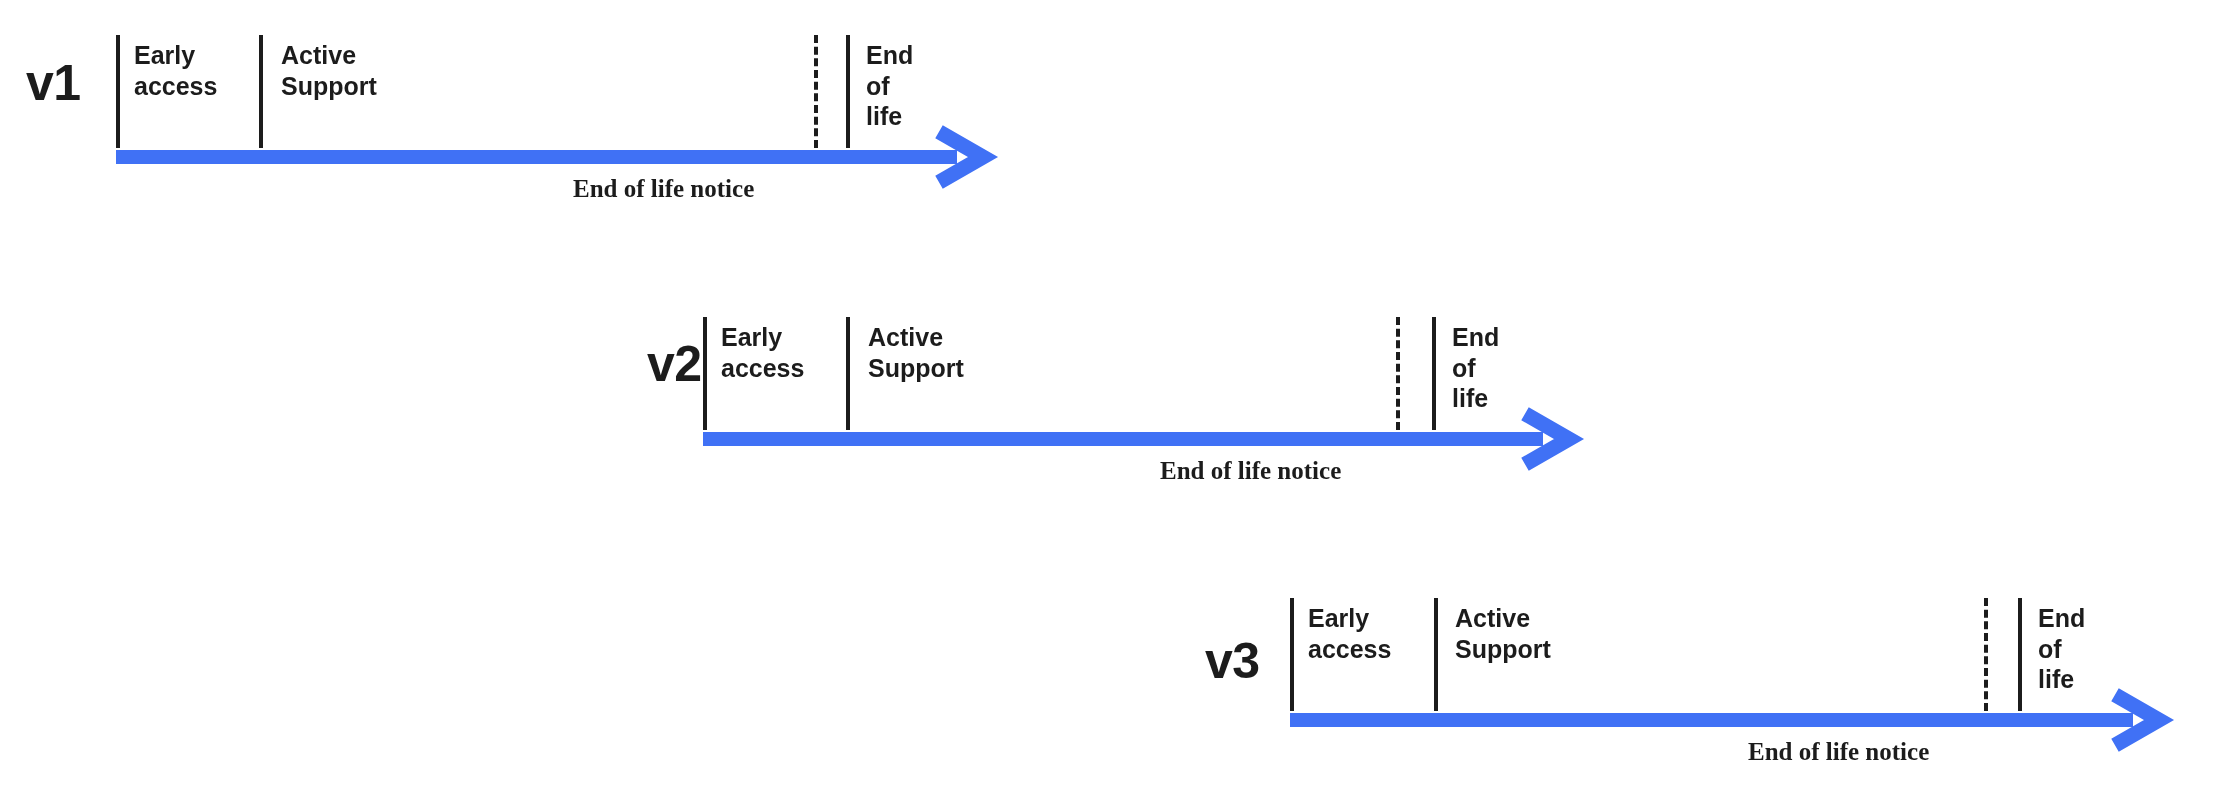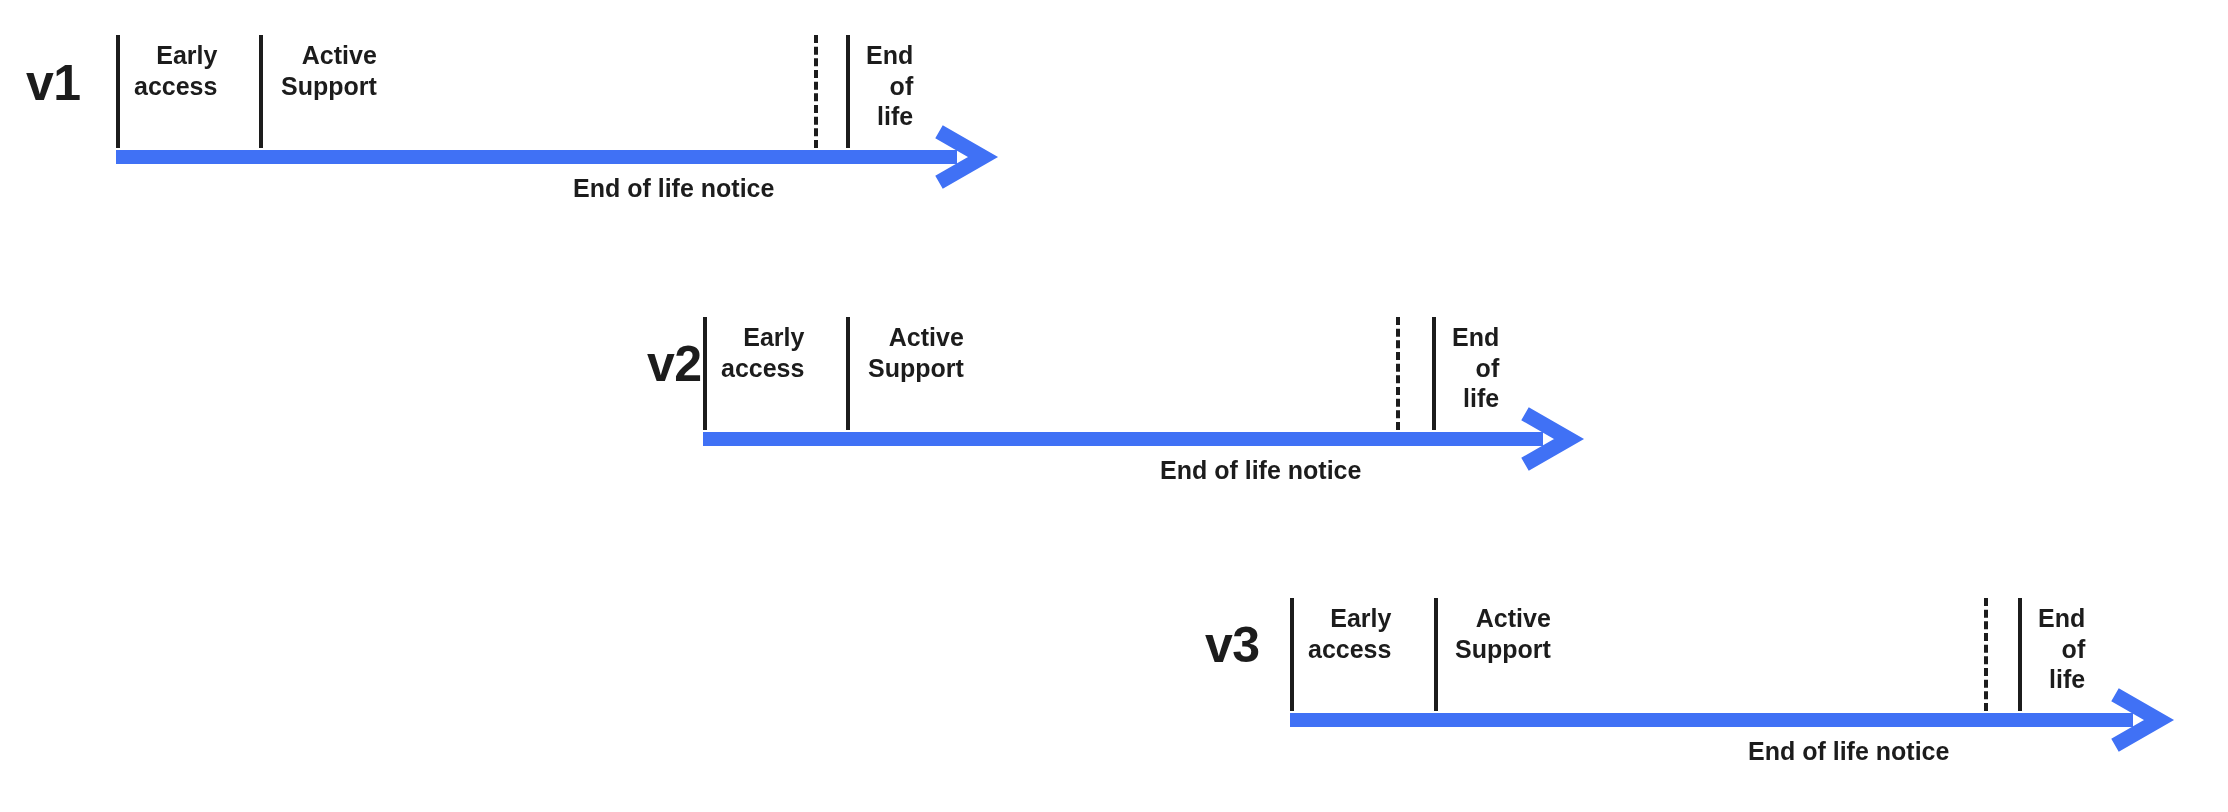--- a/index.html
+++ b/index.html
@@ -53,21 +53,20 @@
   }
 
   
   .phase-label {
     position: absolute;
     font-size: 25px;
     font-weight: 700;
     color: #1c1c1c;
     line-height: 1.22;
     white-space: pre-line;
-    text-align: right;
   }
 
   
   .arrow-shaft {
     position: absolute;
     height: 14px;
     background: #4071f5;
   }
 
   
@@ -78,20 +77,21 @@
   }
 
   
   .notice-label {
     position: absolute;
     font-size: 25px;
     font-weight: 700;
     color: #1c1c1c;
     line-height: 1;
     white-space: nowrap;
+    font-family: Liberation Serif, serif;
   }
 </style>
 </head>
 <body>
 
 <div id="canvas">
     <div class="timeline-row">
       <div class="version-label" style="left: 26px; top: 58px;">v1</div>
       <div class="divider" style="left: 116px; top: 35px; height: 113px; background: rgb(28, 28, 28);"></div>
       <div class="divider" style="left: 259px; top: 35px; height: 113px; background: rgb(28, 28, 28);"></div>
@@ -117,21 +117,21 @@
 access</div>
       <div class="phase-label" style="left: 868px; top: 322px; color: rgb(28, 28, 28);">Active Support</div>
       <div class="phase-label" style="left: 1452px; top: 322px; color: rgb(28, 28, 28);">End of life</div>
       <div class="arrow-shaft" style="left: 703px; top: 432px; width: 839.7px; height: 14px; background: rgb(64, 113, 245);"></div>
       <svg class="arrow-head" width="56" height="66" viewBox="0 0 56 66" style="left: 1520px; top: 406px;">
         <polyline points="5,7.699999999999999 49,33 5,58.3" fill="none" stroke="#4071f5" stroke-width="15" stroke-linecap="butt" stroke-linejoin="miter"></polyline>
       </svg>
       <div class="notice-label" style="left: 1160px; top: 458px; color: rgb(28, 28, 28);">End of life notice</div>
     </div>
     <div class="timeline-row">
-      <div class="version-label" style="left: 1205px; top: 620px;">v3</div>
+      <div class="version-label" style="left: 1205px; top: 636px;">v3</div>
       <div class="divider" style="left: 1290px; top: 598px; height: 113px; background: rgb(28, 28, 28);"></div>
       <div class="divider" style="left: 1434px; top: 598px; height: 113px; background: rgb(28, 28, 28);"></div>
       <div class="divider-dashed" style="left: 1984px; top: 598px; height: 113px; border-left-color: rgb(28, 28, 28);"></div>
       <div class="divider" style="left: 2018px; top: 598px; height: 113px; background: rgb(28, 28, 28);"></div>
       <div class="phase-label" style="left: 1308px; top: 603px; color: rgb(28, 28, 28);">Early
 access</div>
       <div class="phase-label" style="left: 1455px; top: 603px; color: rgb(28, 28, 28);">Active Support</div>
       <div class="phase-label" style="left: 2038px; top: 603px; color: rgb(28, 28, 28);">End of life</div>
       <div class="arrow-shaft" style="left: 1290px; top: 713px; width: 842.7px; height: 14px; background: rgb(64, 113, 245);"></div>
       <svg class="arrow-head" width="56" height="66" viewBox="0 0 56 66" style="left: 2110px; top: 687px;">

